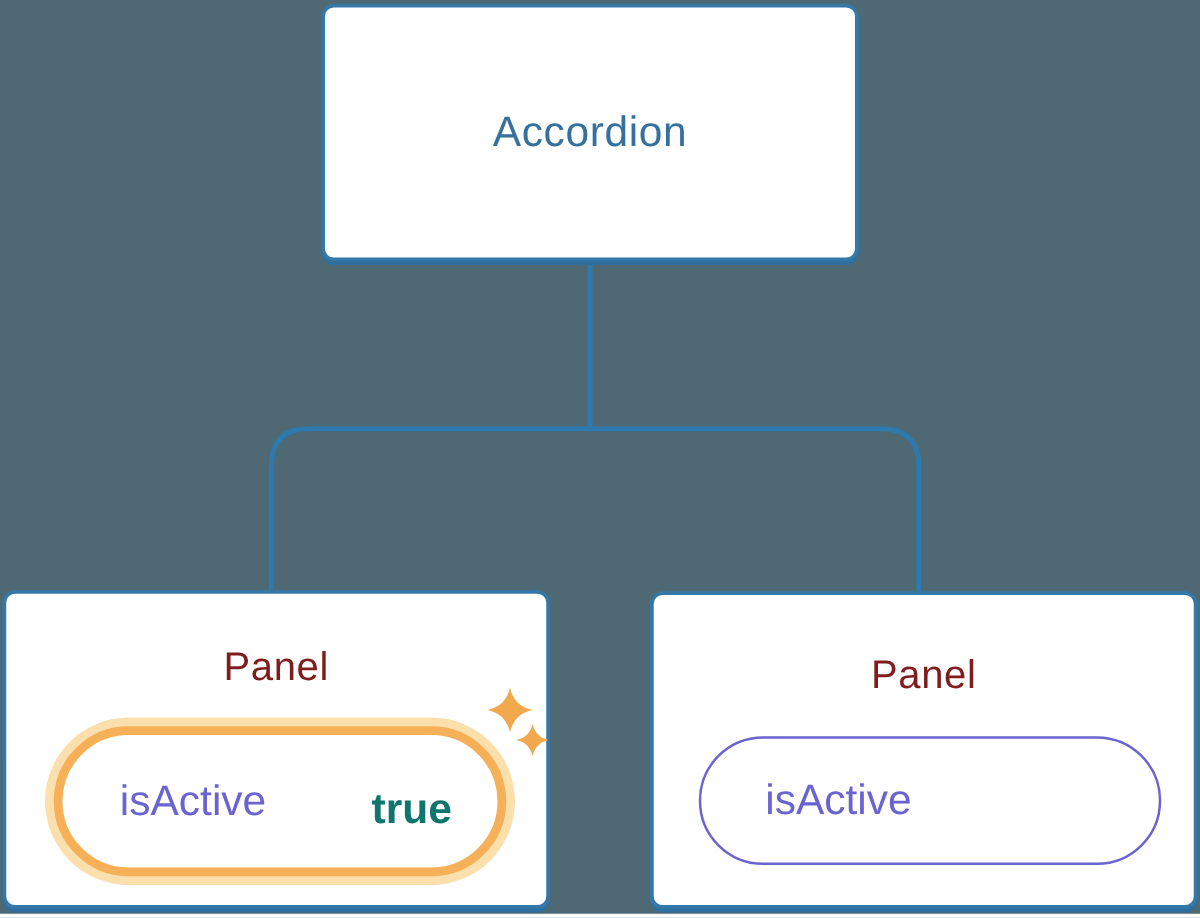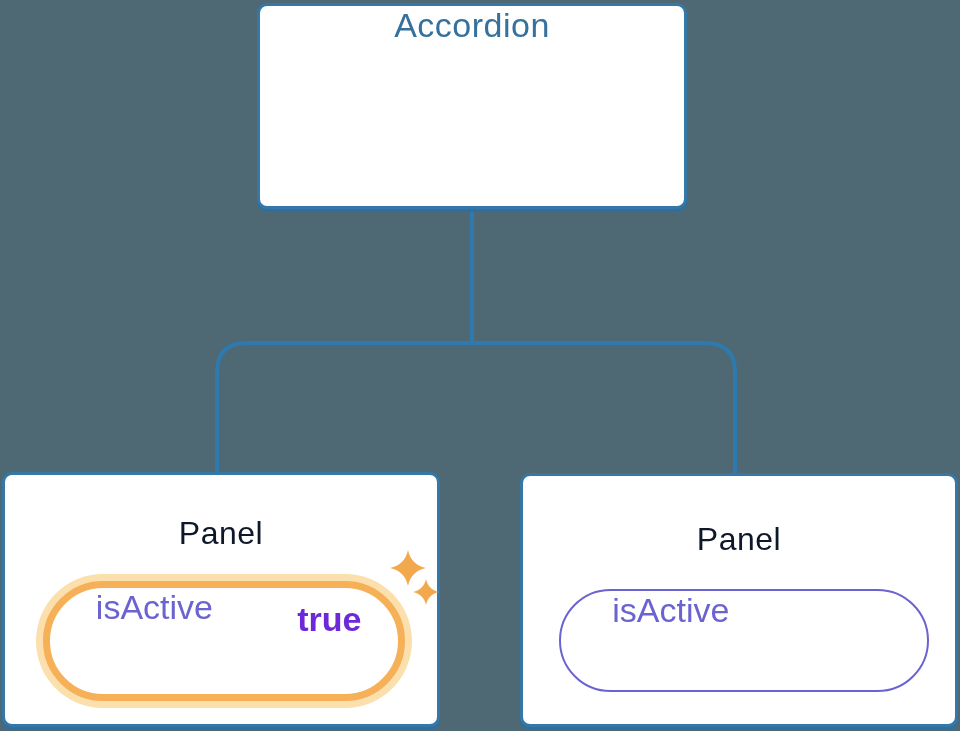--- a/index.html
+++ b/index.html
@@ -27,21 +27,21 @@
     background: #ffffff;
     border: 3px solid #3577A6;
     border-radius: 10px;
     box-shadow: 0 3px 0 #2E6F9F;
     box-sizing: border-box;
   }
   .node-accordion {
     left: 257px; top: 3px;
     width: 430px; height: 206px;
     display: flex;
-    align-items: flex-start;
+    align-items: center;
     justify-content: center;
   }
   .node-title {
     color: #35719C;
     font-size: 34px;
     font-weight: 500;
     letter-spacing: 0.5px;
   }
   .node-panel-left {
     left: 2px; top: 472px;
@@ -49,31 +49,31 @@
   }
   .node-panel-right {
     left: 520px; top: 473px;
     width: 438px; height: 254px;
   }
   .panel-title {
     position: absolute;
     left: 0;
     width: 100%;
     text-align: center;
-    color: #0f172a;
+    color: #7f1d1d;
     font-size: 32px;
     font-weight: 500;
     letter-spacing: 0.5px;
   }
   .node-panel-left .panel-title { top: 40px; }
   .node-panel-right .panel-title { top: 45px; }
   .pill {
     position: absolute;
     display: flex;
-    align-items: flex-start;
+    align-items: center;
     background: #ffffff;
     border-radius: 999px;
     box-sizing: border-box;
     overflow: hidden;
   }
   .pill-active {
     left: 38px; top: 106px;
     width: 362px; height: 120px;
     border: 7px solid #F6B057;
     box-shadow: 0 0 0 7px #FBDFAD;
@@ -88,21 +88,21 @@
     align-items: center;
     justify-content: center;
     font-size: 34px;
     color: #6A63D0;
   }
   .pill-cell-name { width: 60%; }
   .pill-cell-value { flex: 1; }
   .pill-divider { width: 2px; }
   .pill-active .pill-divider { background: #F3AC55; }
   .pill-inactive .pill-divider { background: #6A63D0; }
-  .pill-value-bold { font-weight: 700; color: #6d28d9; margin-top: 12px; }
+  .pill-value-bold { font-weight: 700; color: #0f766e; margin-top: 12px; }
   .sparkle {
     position: absolute;
     z-index: 3;
   }
   .sparkle-large { left: 385px; top: 75px; }
   .sparkle-small { left: 408px; top: 104px; }
 </style>
 </head>
 <body>
 

